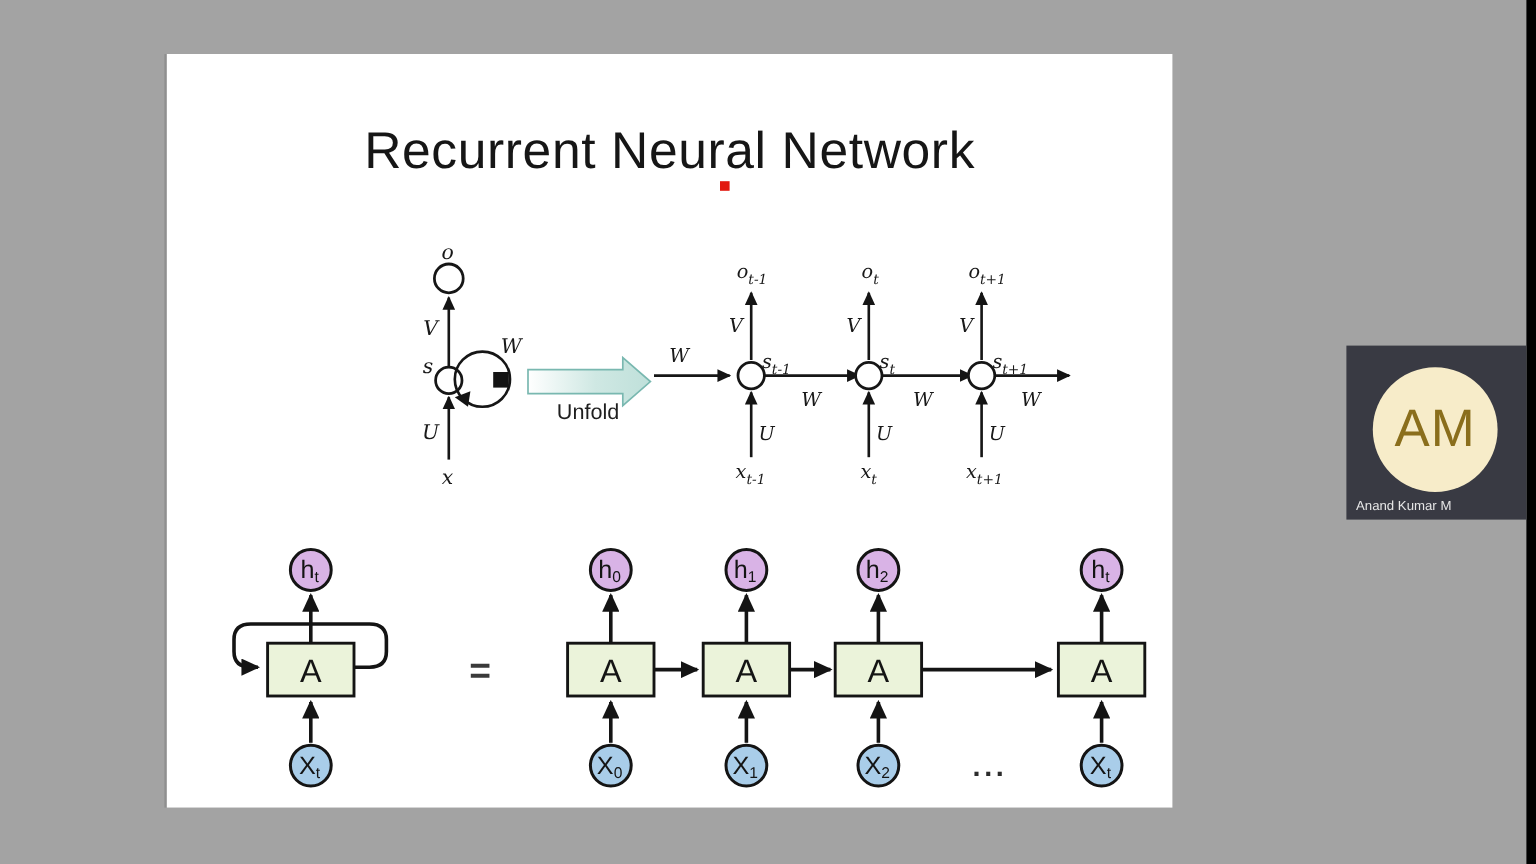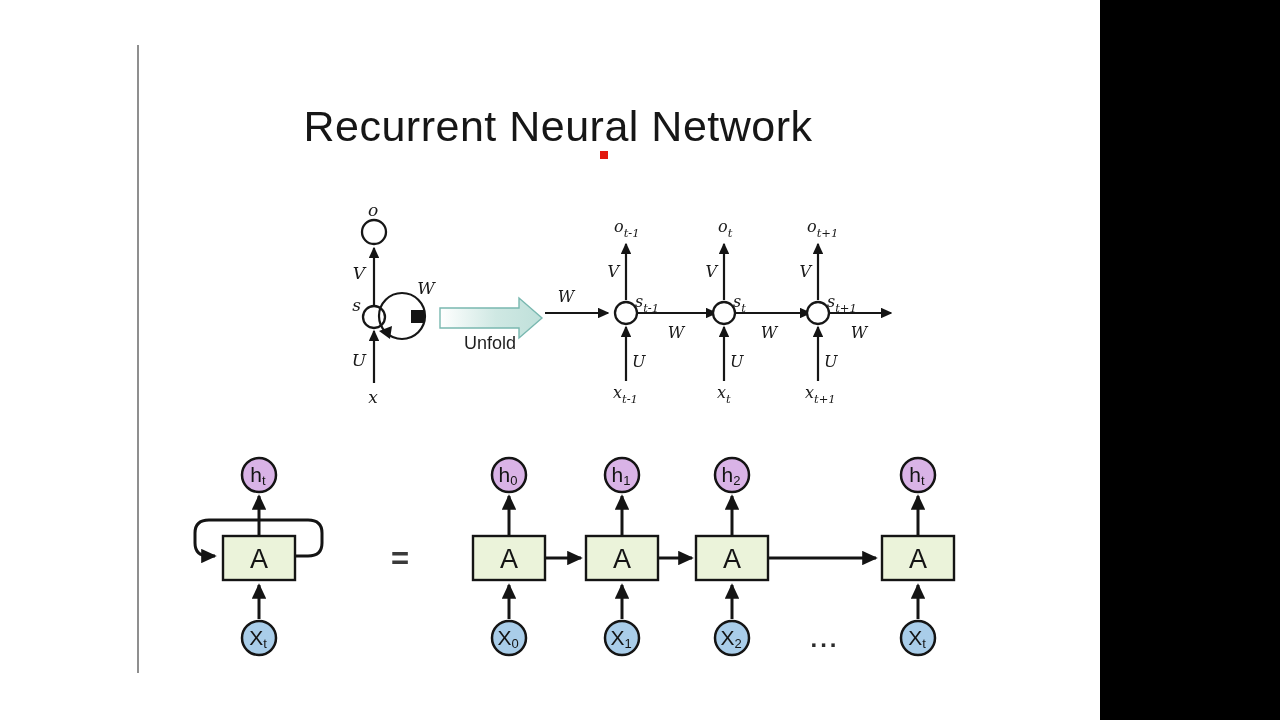--- a/index.html
+++ b/index.html
@@ -1,18 +1,18 @@
 <!DOCTYPE html>
 <html><head>
 <meta charset="utf-8">
 <style>
   * { margin:0; padding:0; box-sizing:border-box; }
   html,body { width:1280px; height:720px; background:#000; overflow:hidden;
               font-family:"Liberation Sans", sans-serif; }
-  .stage { position:relative; width:1100px; height:720px; background:#ffffff; }
+  .stage { position:relative; width:1272px; height:720px; background:#a3a3a3; }
 
   
   .slide { position:absolute; left:139px; top:45px; width:838px; height:628px;
            background:#ffffff; box-shadow:-2px 0 0 #8f8f8f; }
   .slide-title { position:absolute; top:57px; left:0; width:100%; text-align:center;
                  font-size:43px; font-weight:400; color:#161616; letter-spacing:0.5px; }
   .laser { position:absolute; left:461px; top:106px; width:8px; height:8px;
            background:#e2190f; }
   .diagram-svg { position:absolute; left:0; top:0; width:838px; height:628px; }
 
@@ -189,14 +189,20 @@
           <rect class="abox" x="743" y="491" width="72" height="44"></rect>
           <text class="atxt" x="779" y="523" text-anchor="middle">A</text>
           <line class="thick" x1="779" y1="574" x2="779" y2="540" marker-end="url(#ah)"></line>
           <circle class="xnode" cx="779" cy="593" r="17"></circle>
           <text class="nodetxt" x="778" y="600" text-anchor="middle"><tspan>X</tspan><tspan class="nodesub" dy="3">t</tspan></text>
         </g>
       </g>
     </svg>
   </div>
 
+  <div class="tile">
+    <div class="avatar">
+      <span>AM</span>
+    </div>
+    <div class="pname">Anand Kumar M</div>
+  </div>
 
 </div>
 
 </body></html>

